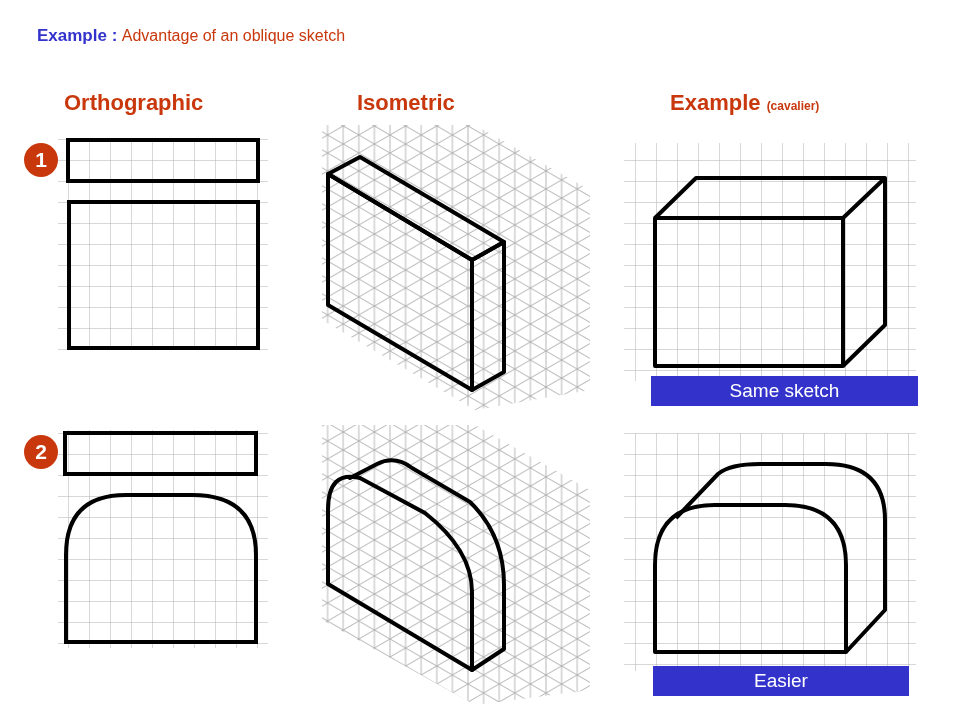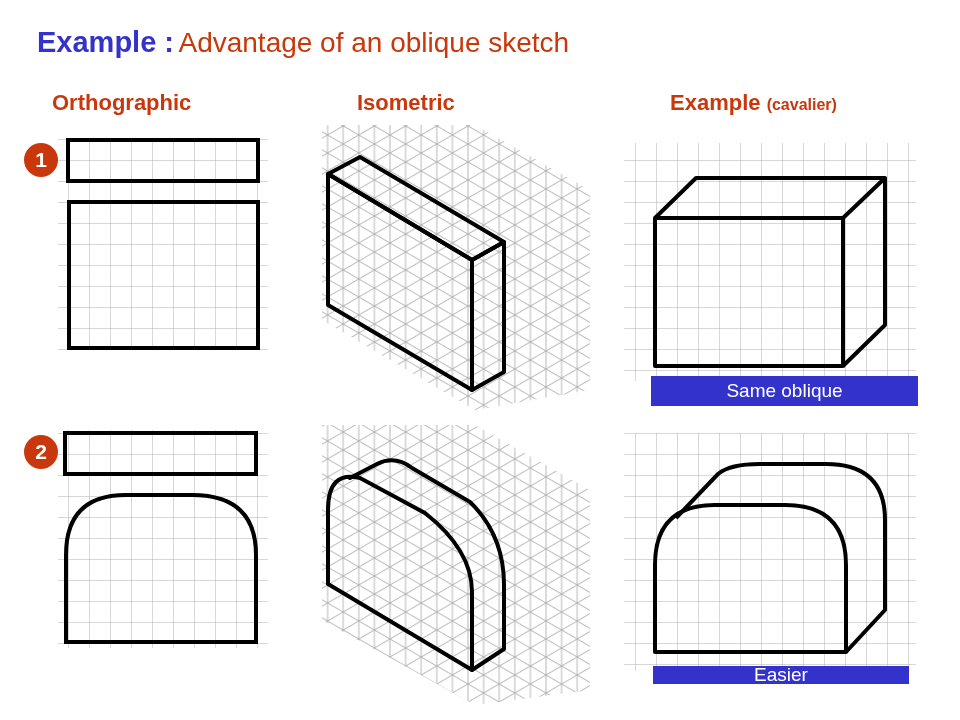--- a/index.html
+++ b/index.html
@@ -1,34 +1,34 @@
 <!DOCTYPE html>
 <html><head>
 <meta charset="utf-8">
 <style>
   html,body{margin:0;padding:0;background:#fff;}
   body{width:960px;height:720px;position:relative;overflow:hidden;font-family:"Liberation Sans",sans-serif;}
   .title{position:absolute;left:37px;top:26px;white-space:nowrap;}
-  .title .lead{color:#3333cc;font-weight:bold;font-size:29px;}
-  .title .rest{color:#c8380c;font-size:28px;}
+  .title .lead{color:#3333cc;font-weight:bold;font-size:17px;}
+  .title .rest{color:#c8380c;font-size:16px;}
   .col-head{position:absolute;top:90px;color:#c8380c;font-weight:bold;font-size:22px;white-space:nowrap;}
-  .col-head .sub{font-size:16px;}
+  .col-head .sub{font-size:12px;}
   .badge{position:absolute;width:34px;height:34px;border-radius:50%;background:#c8380c;color:#fff;font-weight:bold;font-size:21px;display:flex;align-items:center;justify-content:center;}
   .label-bar{position:absolute;background:#3333cc;color:#fff;font-size:19px;display:flex;align-items:center;justify-content:center;}
   svg.fig{position:absolute;left:0;top:0;}
 </style>
 </head>
 <body>
 
 <div class="title">
   <span class="lead">Example :</span>
   <span class="rest">Advantage of an oblique sketch</span>
 </div>
 
-<div class="col-head" style="left:52px;">
+<div class="col-head" style="left:64px;">
   <span>Orthographic</span>
 </div>
 <div class="col-head" style="left:357px;">
   <span>Isometric</span>
 </div>
 <div class="col-head" style="left:670px;">
   <span>Example</span>
   <span class="sub">(cavalier)</span>
 </div>
 
@@ -110,17 +110,17 @@
   <g>
     <rect x="624" y="433" width="292" height="238" fill="url(#sq)"></rect>
   </g>
   <g fill="none" stroke="#000" stroke-width="4" stroke-linejoin="round">
     <path d="M655 652 V565 Q655 505 715 505 H785 Q846 505 846 565 V652 Z"></path>
     <path d="M676 518 L718 474 Q730 464 760 464 H826 Q885 464 885 520 V610 L846 652"></path>
   </g>
 </svg>
 
 <div class="label-bar" style="left:651px;top:376px;width:267px;height:30px;">
-  <span>Same oblique</span>
+  <span>Same sketch</span>
 </div>
-<div class="label-bar" style="left:653px;top:666px;width:256px;height:18px;">
+<div class="label-bar" style="left:653px;top:666px;width:256px;height:30px;">
   <span>Easier</span>
 </div>
 
 </body></html>

